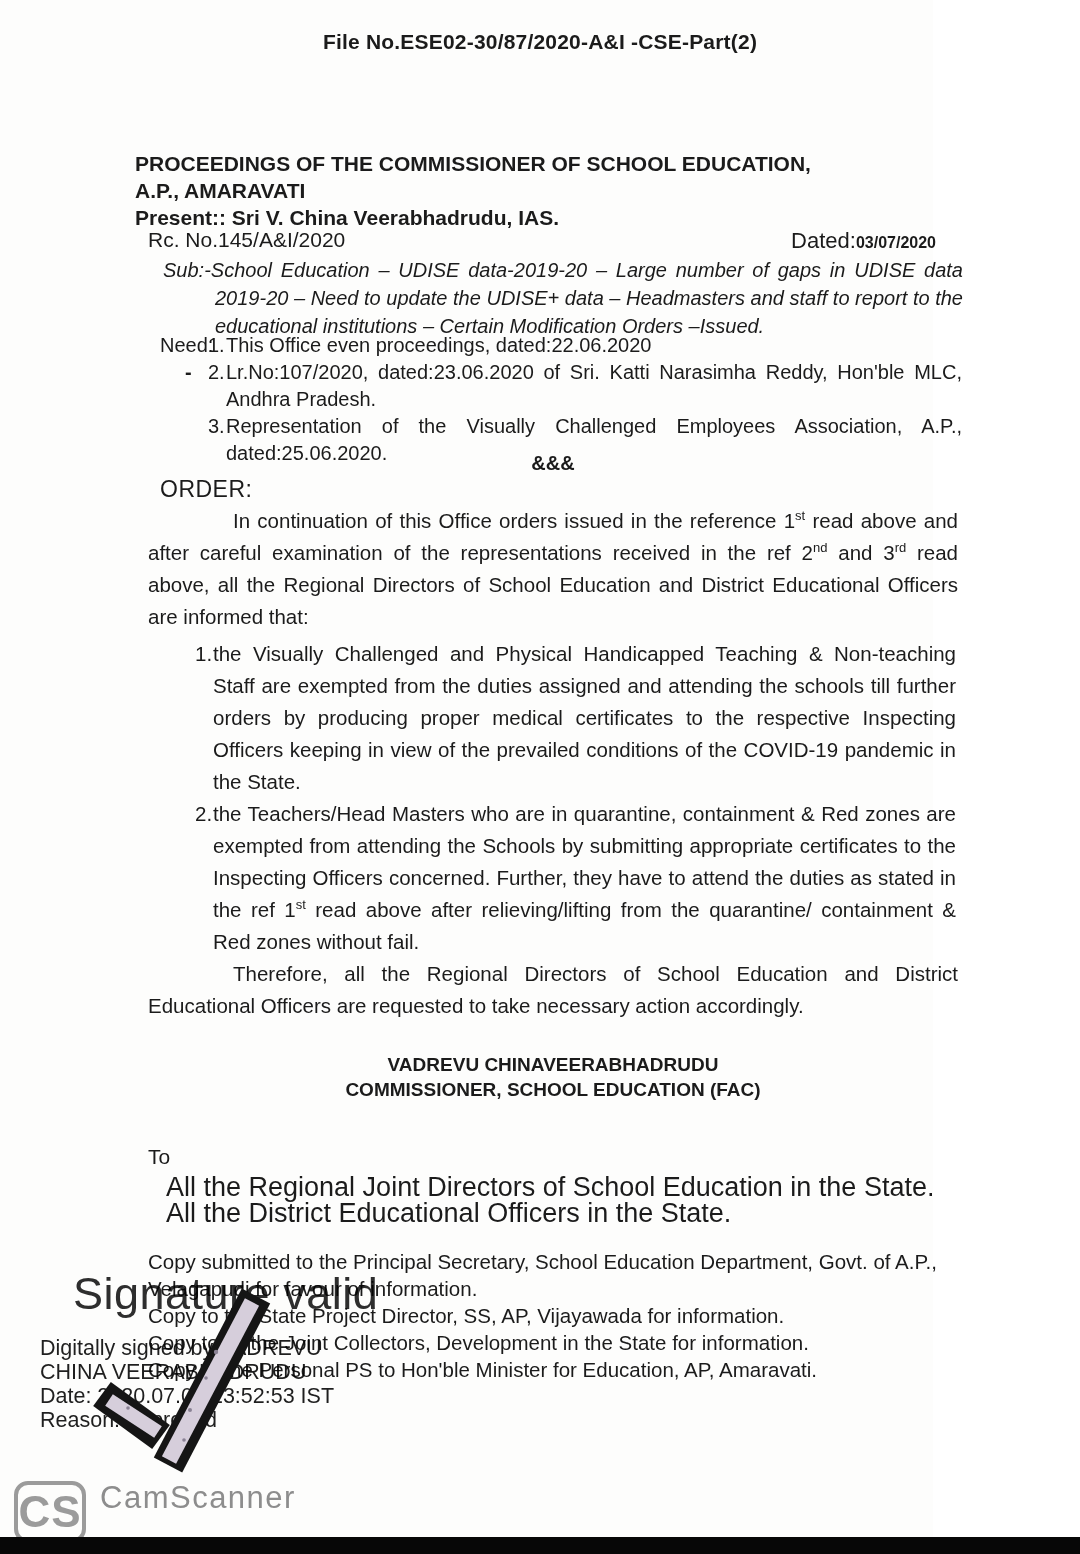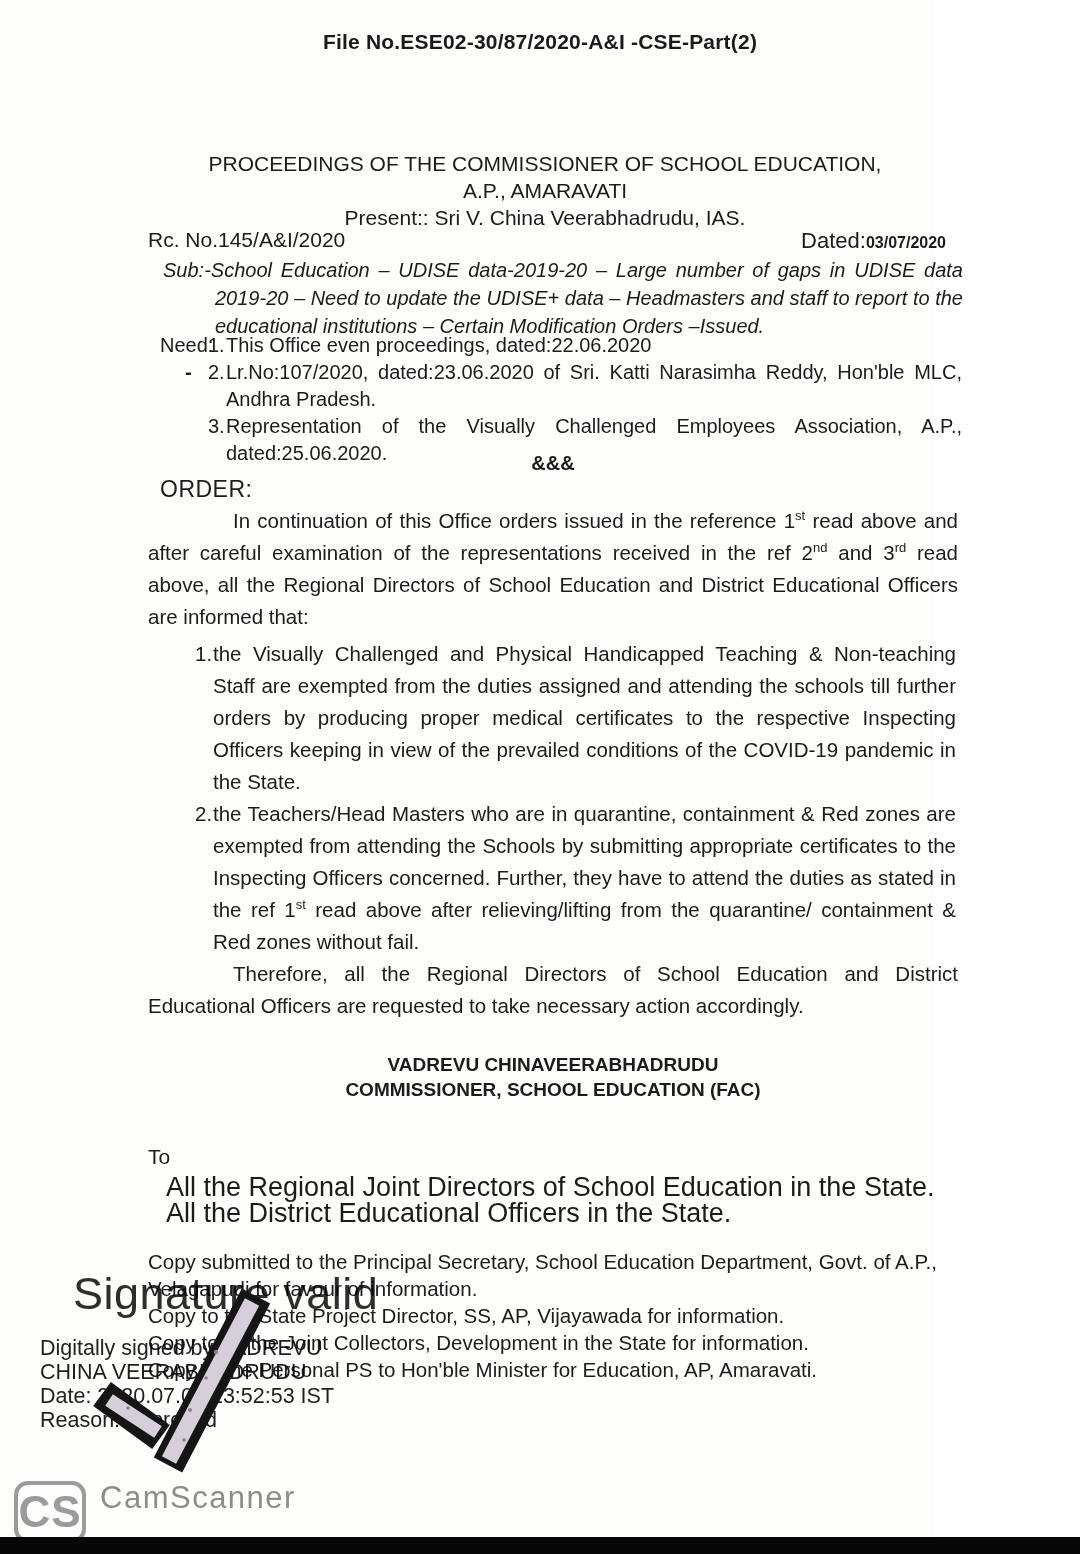--- a/index.html
+++ b/index.html
@@ -8,26 +8,26 @@
     position:relative; width:933px; height:1554px;
     background:#fdfdfc;
     font-family:"Liberation Sans","DejaVu Sans",sans-serif;
     color:#1b1b1b;
   }
   .abs { position:absolute; }
 
   .file-no { left:0; top:30px; width:1080px; text-align:center;
              font-size:21px; font-weight:700; letter-spacing:.2px; }
 
-  .title-block { left:135px; top:150px; width:820px; text-align:center;
-                 font-weight:400; font-size:21px; line-height:27px; }
+  .title-block { left:135px; top:150px; width:820px; 
+                 font-weight:700; font-size:21px; line-height:27px; }
 
   .rc-row { left:148px; top:228px; width:812px; font-size:21px; }
   .rc-no { position:absolute; left:0; top:0; }
-  .dated { position:absolute; right:14px; top:0; white-space:nowrap; }
+  .dated { position:absolute; right:24px; top:0; white-space:nowrap; }
   .dated .lbl { font-size:22px; }
   .dated .val { font-size:16px; font-weight:700; }
 
   .subject { left:163px; top:256px; width:800px; font-size:20px; line-height:28px;
              text-align:justify; padding-left:52px; text-indent:-52px;font-style:italic; }
   .subject .lbl { }
 
   .read-block { left:148px; top:332px; width:814px; font-size:20px; line-height:27px; }
   .read-label { position:absolute; left:12px; top:0; }
   .read-dash { position:absolute; left:37px; top:27px; font-weight:700; }

